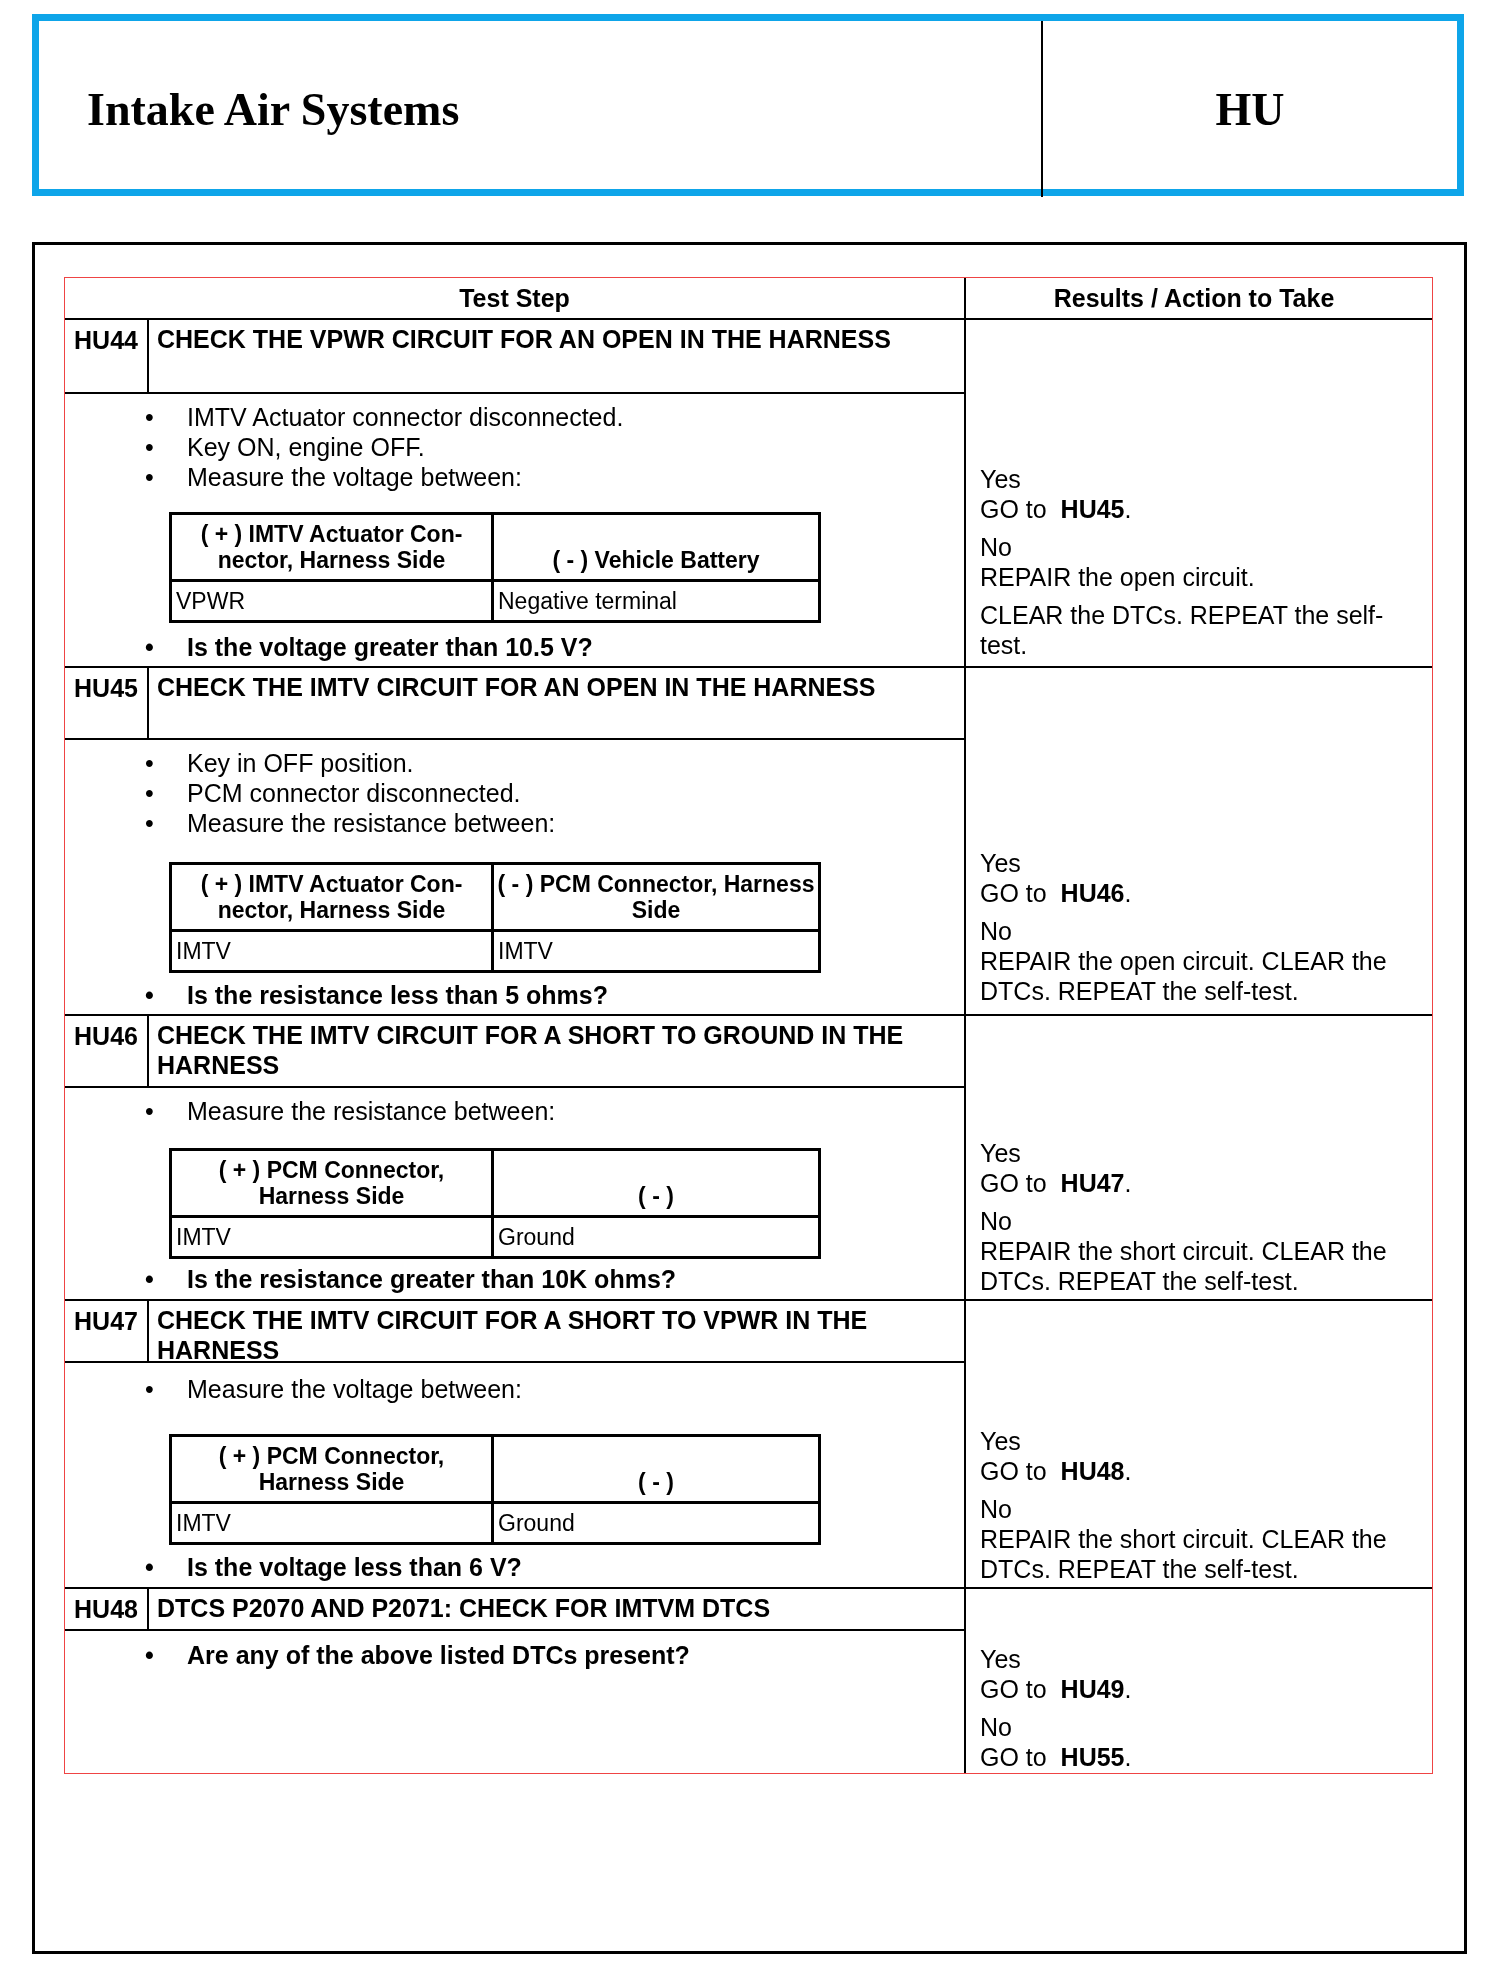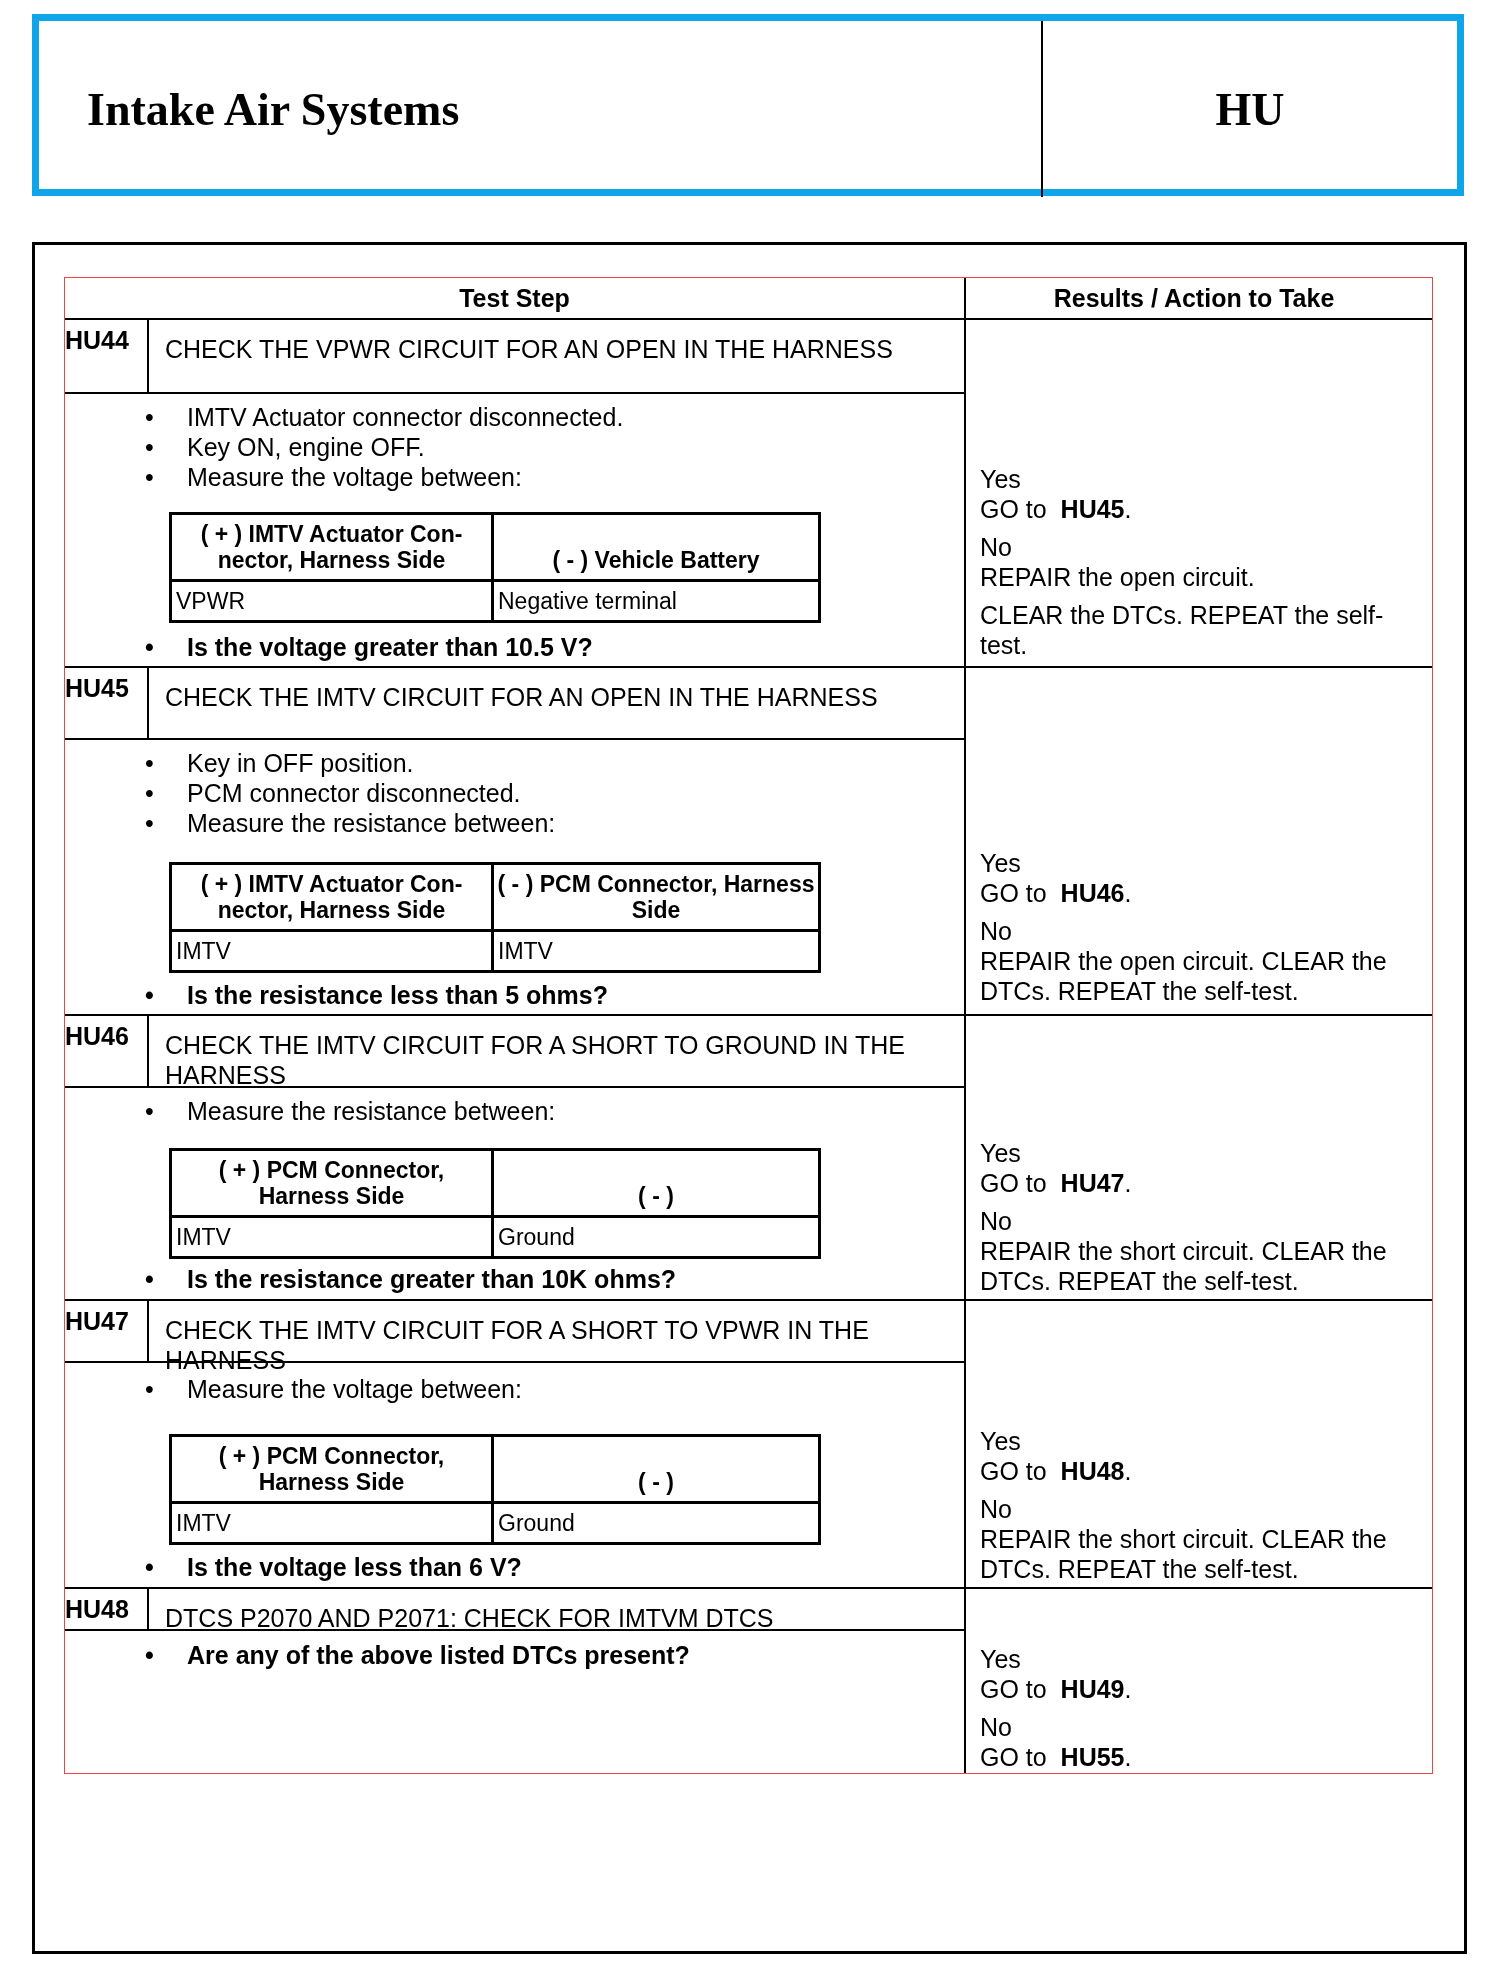--- a/index.html
+++ b/index.html
@@ -12,22 +12,22 @@
 
   .outer-box { position: absolute; left: 32px; top: 242px; width: 1435px; height: 1712px; border: 3px solid #000; box-sizing: border-box; }
 
   .tbl { position: absolute; left: 64px; top: 277px; width: 1369px; height: 1497px; border: 1px solid #ef4444; box-sizing: border-box; }
   .col-div { position: absolute; left: 899px; top: 0; bottom: 0; width: 2px; background: #000; }
   .hline { position: absolute; height: 2px; background: #000; }
   .vline { position: absolute; width: 2px; background: #000; }
 
   .th { position: absolute; top: 0; height: 40px; display: flex; align-items: center; justify-content: center; font-weight: bold; font-size: 25px; }
 
-  .step-id { position: absolute; left: 0; width: 82px; padding-top: 6px; text-align: left; font-weight: bold; font-size: 25px; }
-  .step-title { position: absolute; left: 92px; width: 790px; font-weight: normal; font-size: 25px; line-height: 30px; padding-top: 14px; margin-left: 8px; }
+  .step-id { position: absolute; left: 0; width: 82px; padding-top: 6px; text-align: center; font-weight: bold; font-size: 25px; }
+  .step-title { position: absolute; left: 92px; width: 790px; font-weight: bold; font-size: 25px; line-height: 30px; padding-top: 4px; }
 
   .bullets { position: absolute; left: 80px; width: 800px; font-size: 25px; line-height: 30px; margin: 0; padding: 0; list-style: none; }
   .bullets li { position: relative; padding-left: 42px; }
   .bullets li::before { content: "\2022"; position: absolute; left: 0; top: 0; }
   .bullets li.q { font-weight: bold; }
 
   .mtable { position: absolute; left: 104px; width: 652px; border: 3px solid #000; box-sizing: border-box; border-collapse: collapse; font-size: 23px; }
   .mtable .mh { display: flex; border-bottom: 3px solid #000; height: 64px; }
   .mtable .mr { display: flex; height: 38px; }
   .mtable .c1 { width: 322px; border-right: 3px solid #000; box-sizing: border-box; }

